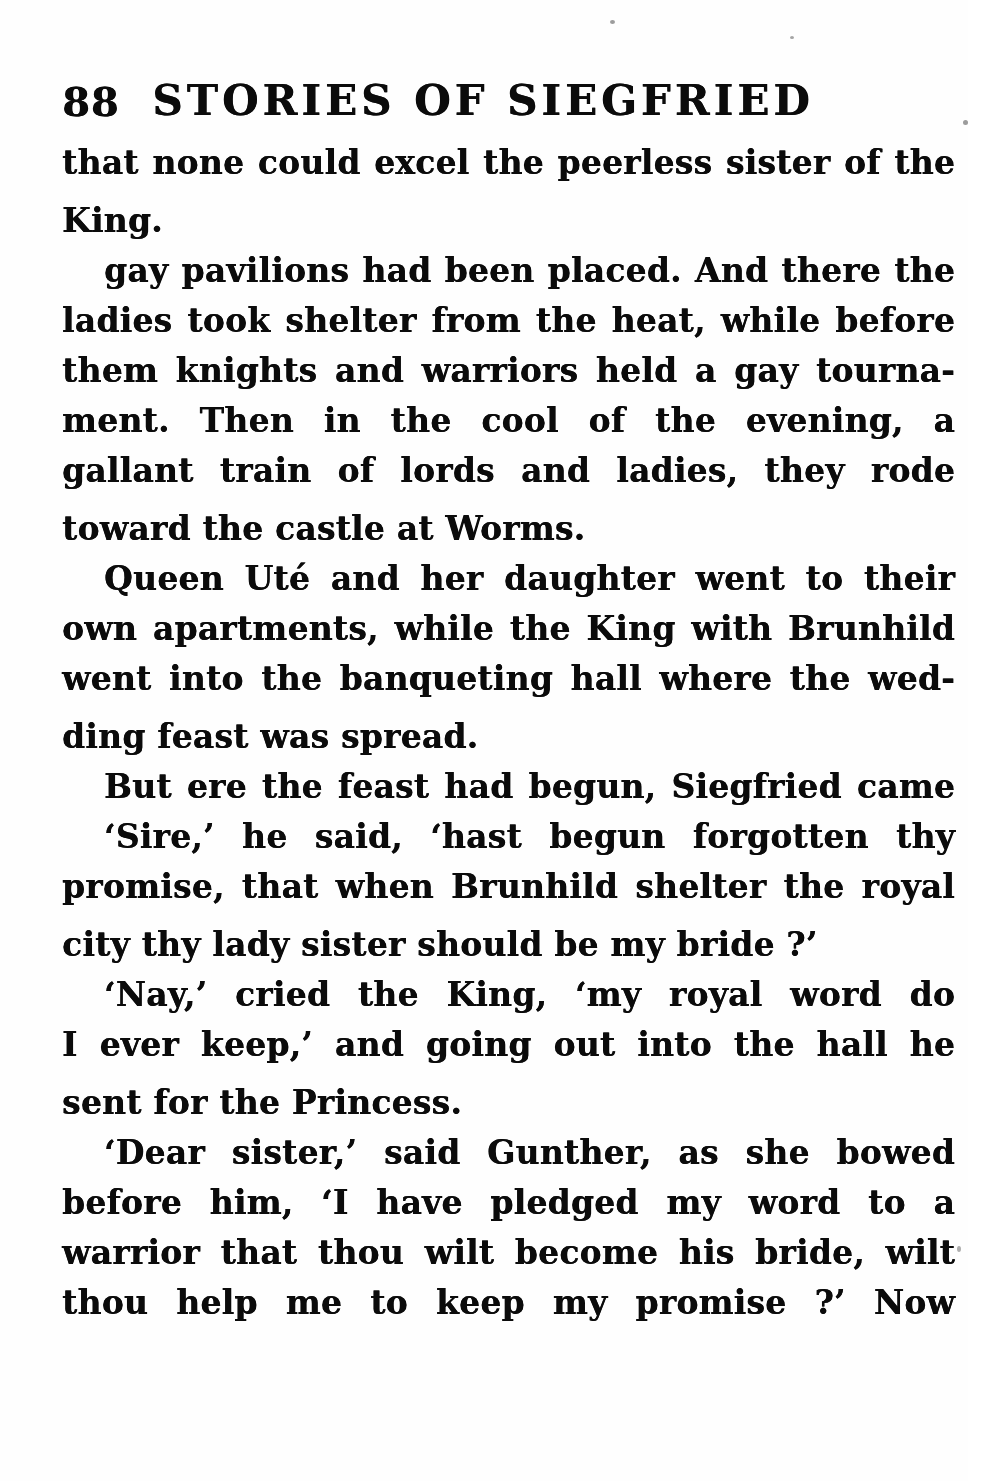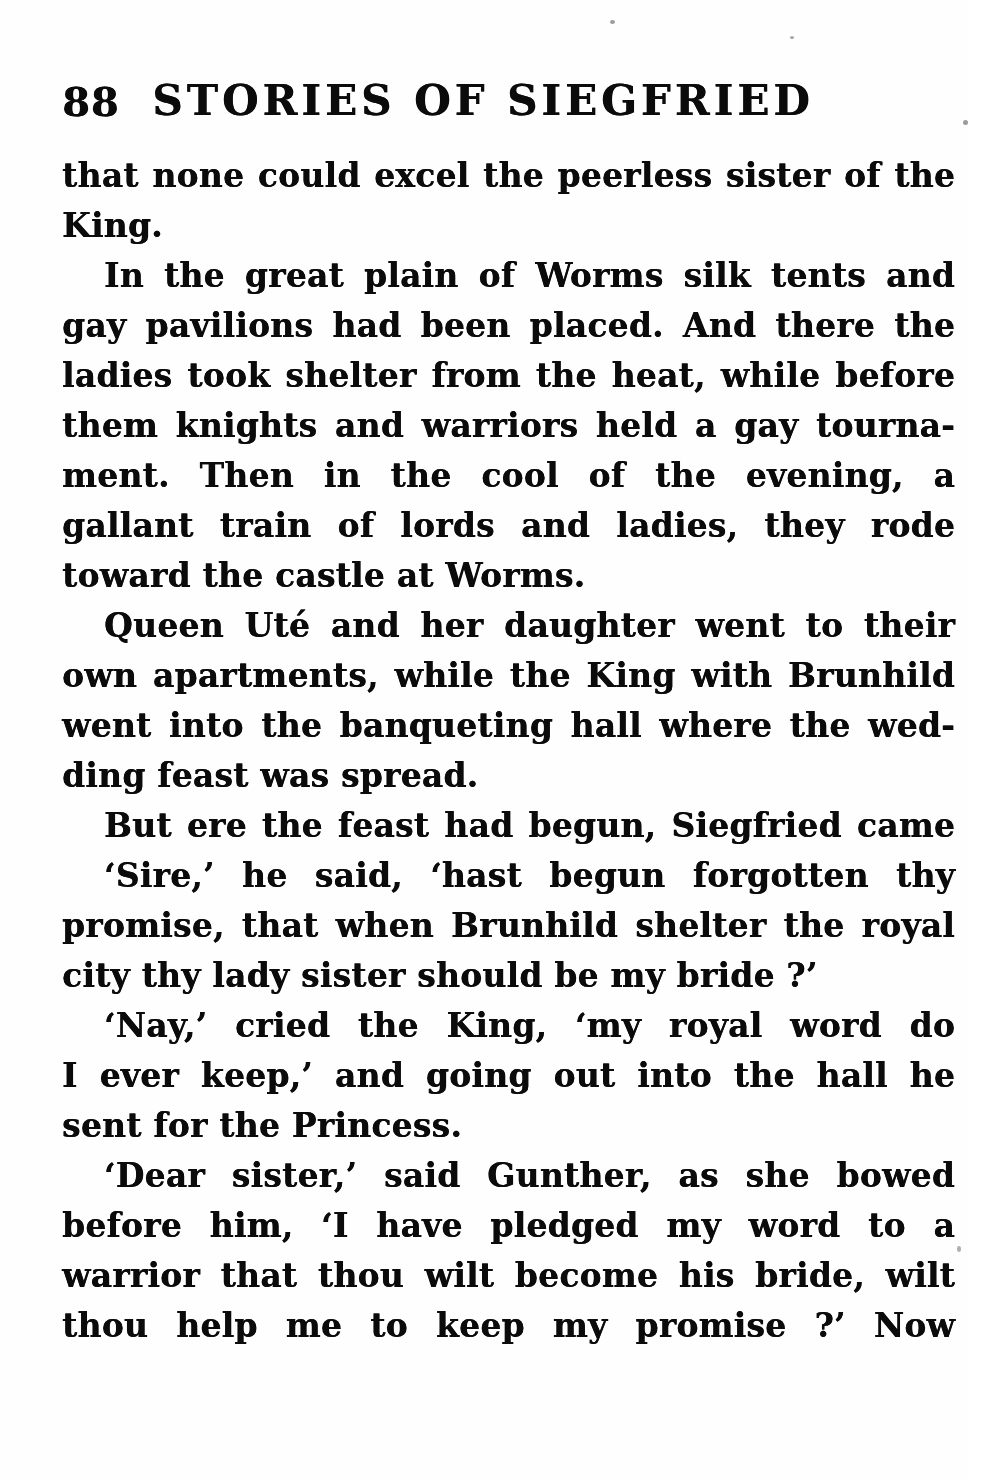--- a/index.html
+++ b/index.html
@@ -29,34 +29,34 @@
   }
   .page-title {
     position: absolute; left: 0; right: 16px; top: 0;
     text-align: center;
     font-size: 42px;
     letter-spacing: 4px;
     text-shadow: 0.4px 0 0 currentColor;
   }
   .page-body {
     position: absolute;
-    top: 151px; left: 62px;
+    top: 138px; left: 62px;
     width: 893px;
   }
   .para { margin: 0; padding: 0; }
   .line {
     font-size: 33px;
     line-height: 50px;
     white-space: nowrap;
     text-align: justify;
     text-align-last: justify;
     letter-spacing: 0.2px;
     text-shadow: 0.35px 0 0 currentColor;
   }
-  .line.last { text-align-last: left; }
+  .line.last { text-align-last: left; margin-top: 8px; }
   .para.indent .line:first-child { text-indent: 42px; }
   .speck {
     position: absolute;
     background: #3a3a3a;
     border-radius: 50%;
   }
 </style>
 </head>
 <body>
 
@@ -64,21 +64,20 @@
   <header class="page-header">
     <span class="page-number">88</span>
     <span class="page-title">STORIES OF SIEGFRIED</span>
   </header>
   <main class="page-body">
       <div class="para">
         <div class="line">that none could excel the peerless sister of the</div>
         <div class="line last">King.</div>
       </div>
       <div class="para indent">
-        <div class="line">In the great plain of Worms silk tents and</div>
         <div class="line">gay pavilions had been placed.  And there the</div>
         <div class="line">ladies took shelter from the heat, while before</div>
         <div class="line">them knights and warriors held a gay tourna-</div>
         <div class="line">ment.  Then in the cool of the evening, a</div>
         <div class="line">gallant train of lords and ladies, they rode</div>
         <div class="line last">toward the castle at Worms.</div>
       </div>
       <div class="para indent">
         <div class="line">Queen Uté and her daughter went to their</div>
         <div class="line">own apartments, while the King with Brunhild</div>

